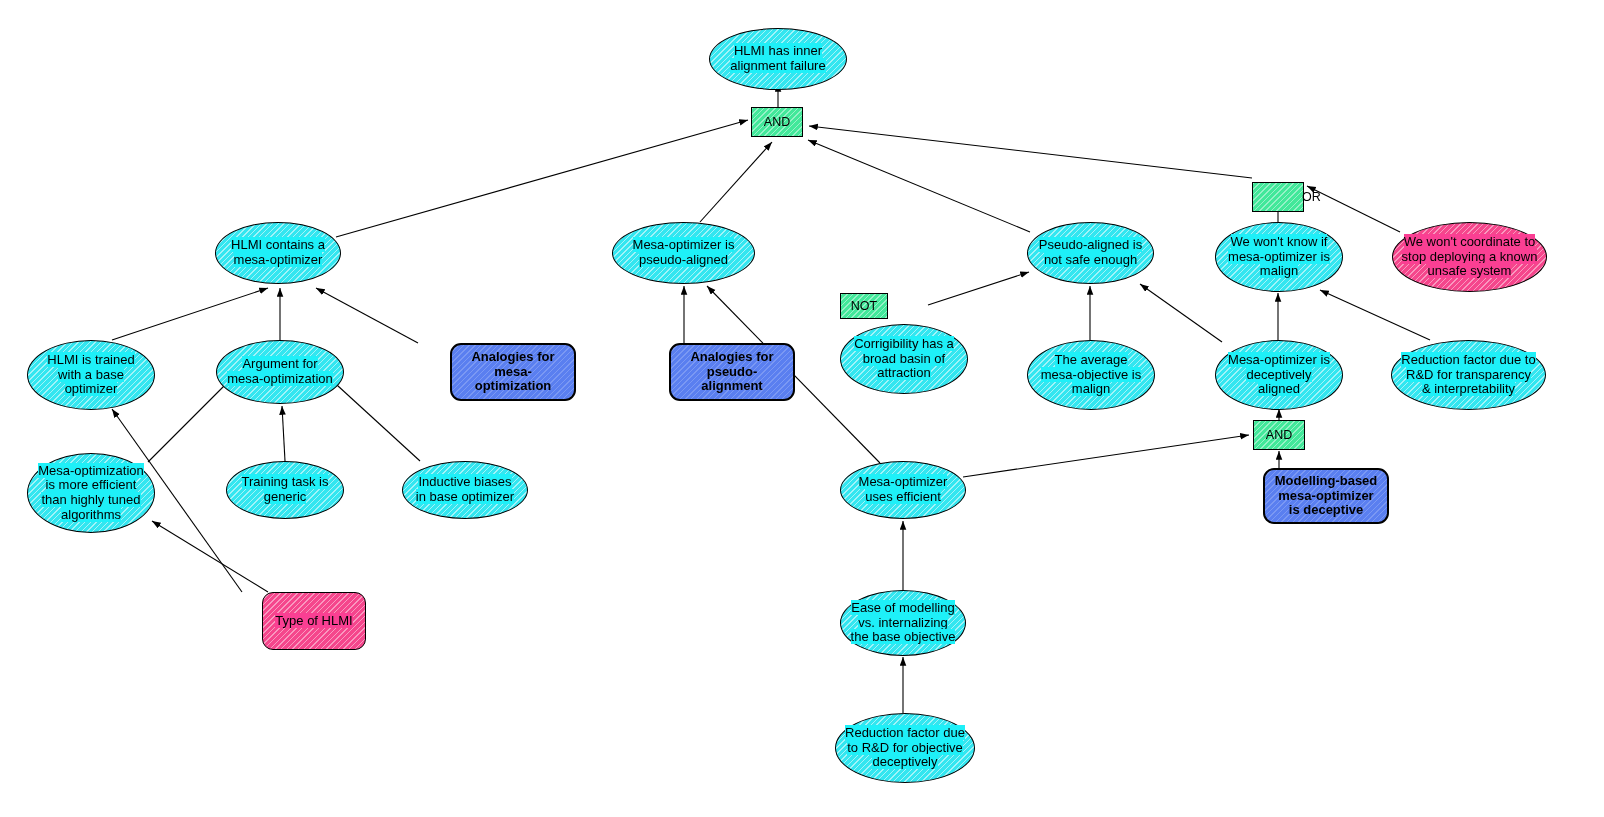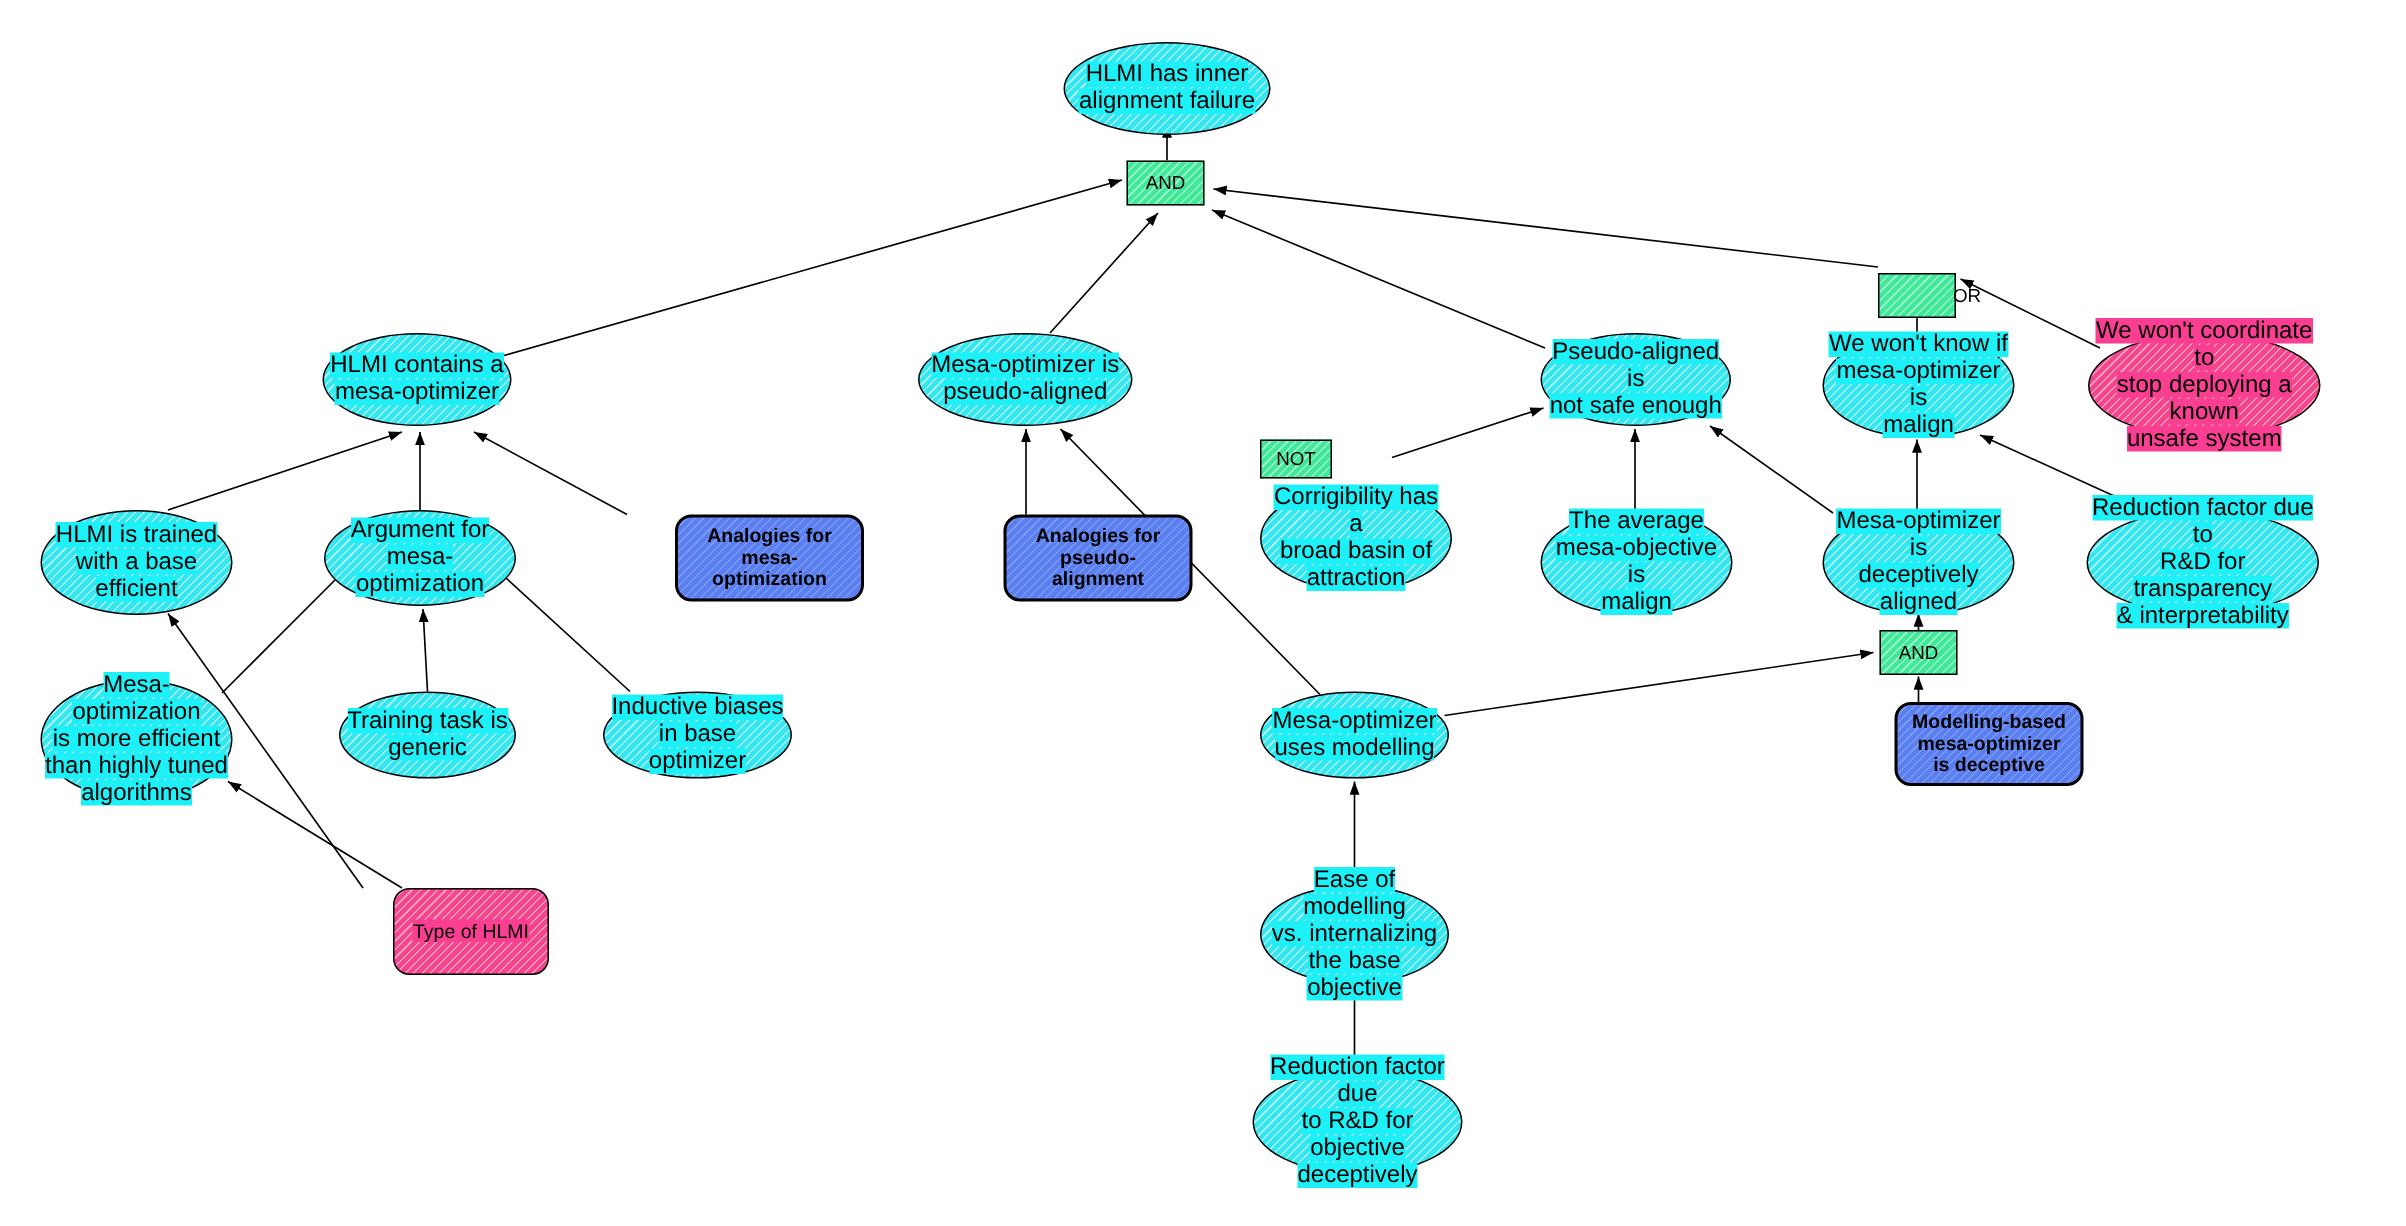--- a/index.html
+++ b/index.html
@@ -41,21 +41,21 @@
     z-index: 3;
     display: block;
     width: 100%;
     padding: 0 2px;
     box-sizing: border-box;
   }
   
   .ellipse {
     border-radius: 50%;
     border: 1px solid #000000;
-    font-size: 16px;
+    font-size: 13px;
   }
   .ellipse .lbl {
     
   }
   .cyan {
     background-color: #33e6f0;
     background-image: repeating-linear-gradient(
       135deg,
       rgba(255,255,255,0.55) 0px,
       rgba(255,255,255,0.55) 1px,
@@ -186,21 +186,21 @@
       <div class="node ellipse cyan" style="left: 1215px; top: 222px; width: 128px; height: 70px;">
         <span class="lbl"><span class="txtbg">We won't know if</span><br><span class="txtbg">mesa-optimizer is</span><br><span class="txtbg">malign</span></span>
       </div>
       <div class="node ellipse pinkell" style="left: 1392px; top: 222px; width: 155px; height: 70px;">
         <span class="lbl"><span class="txtbg">We won't coordinate to</span><br><span class="txtbg">stop deploying a known</span><br><span class="txtbg">unsafe system</span></span>
       </div>
       <div class="node gate" style="left: 840px; top: 293px; width: 48px; height: 26px;">
         <span class="lbl"><span class="txtbg">NOT</span></span>
       </div>
       <div class="node ellipse cyan" style="left: 27px; top: 340px; width: 128px; height: 70px;">
-        <span class="lbl"><span class="txtbg">HLMI is trained</span><br><span class="txtbg">with a base</span><br><span class="txtbg">efficient</span></span>
+        <span class="lbl"><span class="txtbg">HLMI is trained</span><br><span class="txtbg">with a base</span><br><span class="txtbg">optimizer</span></span>
       </div>
       <div class="node ellipse cyan" style="left: 216px; top: 340px; width: 128px; height: 64px;">
         <span class="lbl"><span class="txtbg">Argument for</span><br><span class="txtbg">mesa-optimization</span></span>
       </div>
       <div class="node rrect blue" style="left: 402px; top: 343px; width: 126px; height: 58px;">
         <span class="lbl"><span class="txtbg">Analogies for</span><br><span class="txtbg">mesa-</span><br><span class="txtbg">optimization</span></span>
       </div>
       <div class="node rrect blue" style="left: 621px; top: 343px; width: 126px; height: 58px;">
         <span class="lbl"><span class="txtbg">Analogies for</span><br><span class="txtbg">pseudo-</span><br><span class="txtbg">alignment</span></span>
       </div>
@@ -222,21 +222,21 @@
       <div class="node ellipse cyan" style="left: 27px; top: 453px; width: 128px; height: 80px;">
         <span class="lbl"><span class="txtbg">Mesa-optimization</span><br><span class="txtbg">is more efficient</span><br><span class="txtbg">than highly tuned</span><br><span class="txtbg">algorithms</span></span>
       </div>
       <div class="node ellipse cyan" style="left: 226px; top: 461px; width: 118px; height: 58px;">
         <span class="lbl"><span class="txtbg">Training task is</span><br><span class="txtbg">generic</span></span>
       </div>
       <div class="node ellipse cyan" style="left: 402px; top: 461px; width: 126px; height: 58px;">
         <span class="lbl"><span class="txtbg">Inductive biases</span><br><span class="txtbg">in base optimizer</span></span>
       </div>
       <div class="node ellipse cyan" style="left: 840px; top: 461px; width: 126px; height: 58px;">
-        <span class="lbl"><span class="txtbg">Mesa-optimizer</span><br><span class="txtbg">uses modelling</span></span>
+        <span class="lbl"><span class="txtbg">Mesa-optimizer</span><br><span class="txtbg">uses efficient</span></span>
       </div>
       <div class="node rrect blue" style="left: 1215px; top: 468px; width: 126px; height: 56px;">
         <span class="lbl"><span class="txtbg">Modelling-based</span><br><span class="txtbg">mesa-optimizer</span><br><span class="txtbg">is deceptive</span></span>
       </div>
       <div class="node rrect pinkrect" style="left: 214px; top: 592px; width: 104px; height: 58px;">
         <span class="lbl"><span class="txtbg">Type of HLMI</span></span>
       </div>
       <div class="node ellipse cyan" style="left: 840px; top: 590px; width: 126px; height: 66px;">
         <span class="lbl"><span class="txtbg">Ease of modelling</span><br><span class="txtbg">vs. internalizing</span><br><span class="txtbg">the base objective</span></span>
       </div>

